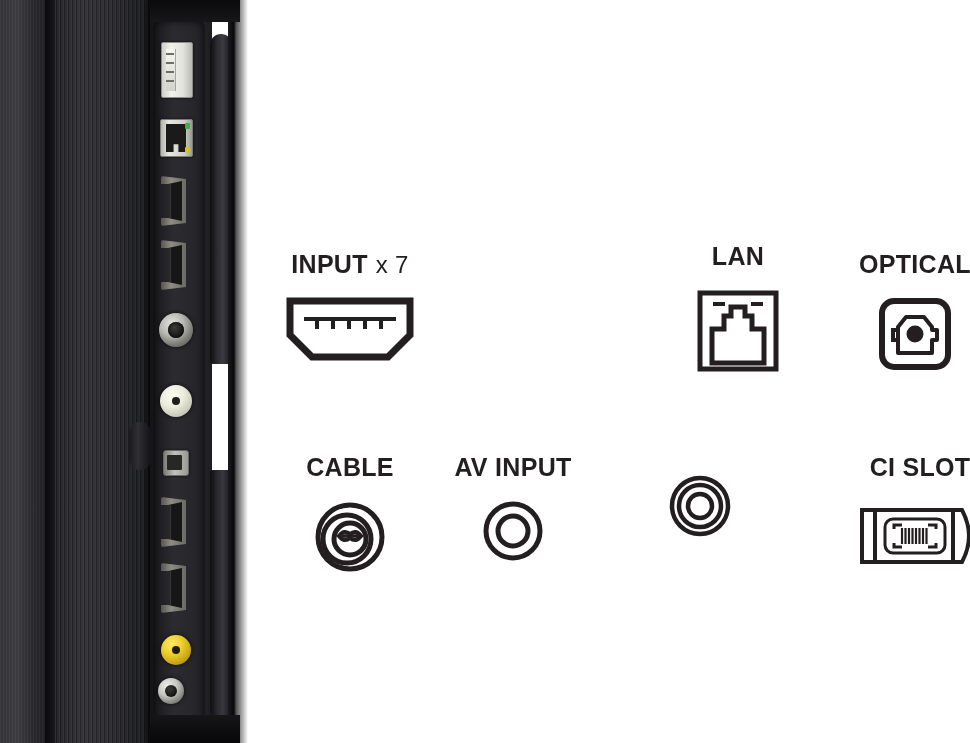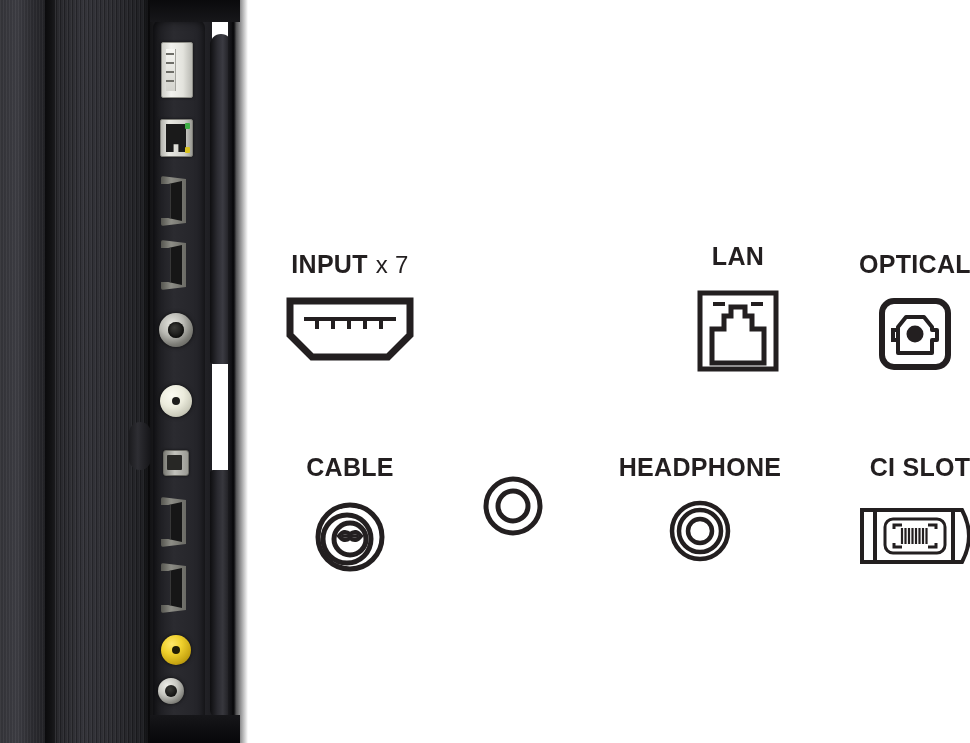--- a/index.html
+++ b/index.html
@@ -431,30 +431,30 @@
           <circle cx="37" cy="37" r="32" fill="none" stroke="#231f20" stroke-width="5"></circle>
           <circle cx="34" cy="39" r="24" fill="none" stroke="#231f20" stroke-width="5"></circle>
           <circle cx="37" cy="39" r="16" fill="none" stroke="#231f20" stroke-width="5"></circle>
           <path d="M26 36 Q31 29 37 34 Q43 29 48 36 Q43 43 37 38 Q31 43 26 36 Z" fill="none" stroke="#231f20" stroke-width="4"></path>
           <line x1="29" y1="36" x2="45" y2="36" stroke="#231f20" stroke-width="3.5"></line>
         </svg>
       </div>
     </div>
 
     <div class="legend-cell" style="left:168px; top:455px; width:190px;">
+      <div class="legend-label">AV INPUT</div>
       <div class="legend-icon">
         <svg width="62" height="62" viewBox="0 0 62 62">
           <circle cx="31" cy="31" r="27" fill="none" stroke="#231f20" stroke-width="5"></circle>
           <circle cx="31" cy="31" r="15" fill="none" stroke="#231f20" stroke-width="5"></circle>
         </svg>
       </div>
     </div>
 
     <div class="legend-cell" style="left:345px; top:455px; width:210px;">
-      <div class="legend-label">HEADPHONE</div>
       <div class="legend-icon">
         <svg width="62" height="62" viewBox="0 0 62 62">
           <circle cx="31" cy="31" r="28" fill="none" stroke="#231f20" stroke-width="4.5"></circle>
           <circle cx="31" cy="31" r="21" fill="none" stroke="#231f20" stroke-width="4.5"></circle>
           <circle cx="31" cy="31" r="12" fill="none" stroke="#231f20" stroke-width="4.5"></circle>
         </svg>
       </div>
     </div>
 
     <div class="legend-cell" style="left:575px; top:455px; width:190px;">

